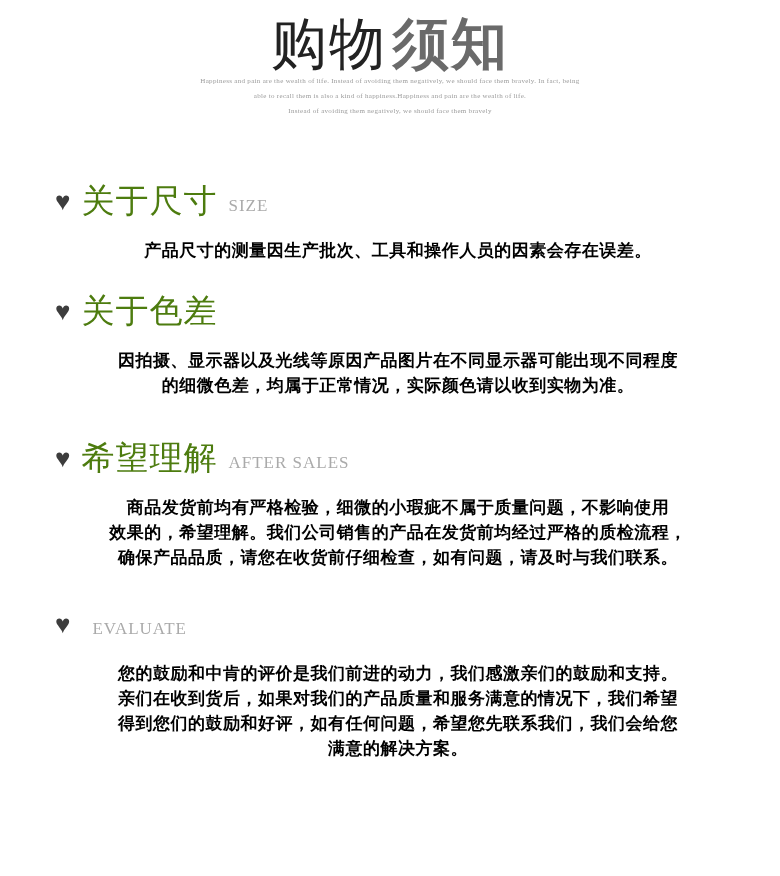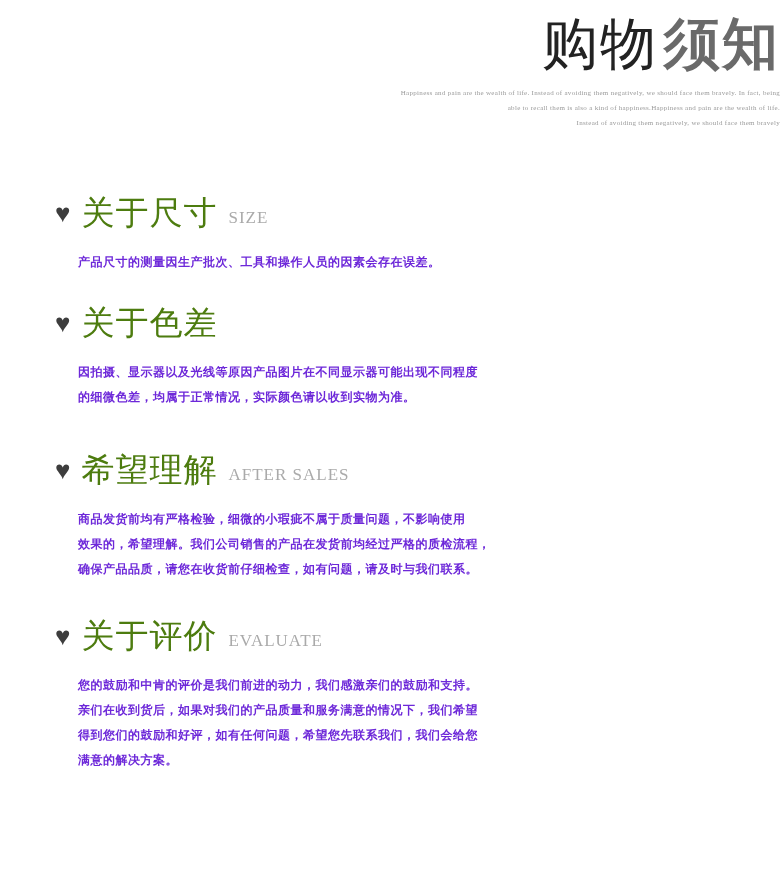--- a/index.html
+++ b/index.html
@@ -11,39 +11,38 @@
     height: 876px;
     background: #ffffff;
     overflow: hidden;
     font-family: "Liberation Sans", "DejaVu Sans", sans-serif;
     -webkit-font-smoothing: antialiased;
   }
 
   
   .header {
     padding-top: 14px;
-    text-align: right;
+    text-align: center;
   }
   .main-title {
     font-size: 56px;
     line-height: 60px;
     letter-spacing: 2px;
     white-space: nowrap;
   }
   .main-title .light {
     font-weight: 300;
     color: #222222;
   }
   .main-title .bold {
     font-weight: 800;
     color: #6a6a6a;
     margin-left: 6px;
   }
   .tagline {
-    margin-top: 12px;
     font-family: "Liberation Serif", "DejaVu Serif", serif;
     font-size: 7px;
     line-height: 15px;
     letter-spacing: 0.3px;
     color: #9b9b9b;
     white-space: pre-line;
   }
 
   
   .sections {
@@ -81,26 +80,27 @@
     color: #aaaaaa;
     align-self: flex-end;
     line-height: 1;
     padding-bottom: 7px;
     margin-left: 11px;
     white-space: nowrap;
   }
   .section-body {
     margin: 17px 0 0 23px;
     width: 640px;
-    font-size: 12px;
+    font-size: 17px;
     font-weight: 600;
     line-height: 25px;
     letter-spacing: 0.5px;
-    color: #6d28d9;
+    color: #000000;
     white-space: pre-line;
+    text-align: center;
   }
 </style>
 </head>
 <body>
 
 <div class="header">
   <div class="main-title">
     <span class="light">购物</span><span class="bold">须知</span>
   </div>
   <div class="tagline">Happiness and pain are the wealth of life. Instead of avoiding them negatively, we should face them bravely. In fact, being
@@ -135,21 +135,20 @@
       <span class="section-subtitle">AFTER SALES</span>
     </div>
     <div class="section-body">商品发货前均有严格检验，细微的小瑕疵不属于质量问题，不影响使用
 效果的，希望理解。我们公司销售的产品在发货前均经过严格的质检流程，
 确保产品品质，请您在收货前仔细检查，如有问题，请及时与我们联系。</div>
   </div>
 
   <div class="section s4">
     <div class="section-heading">
       <span class="heart">♥</span>
-      <span class="section-title">关于评价</span>
       <span class="section-subtitle">EVALUATE</span>
     </div>
     <div class="section-body">您的鼓励和中肯的评价是我们前进的动力，我们感激亲们的鼓励和支持。
 亲们在收到货后，如果对我们的产品质量和服务满意的情况下，我们希望
 得到您们的鼓励和好评，如有任何问题，希望您先联系我们，我们会给您
 满意的解决方案。</div>
   </div>
 
 </div>
 

